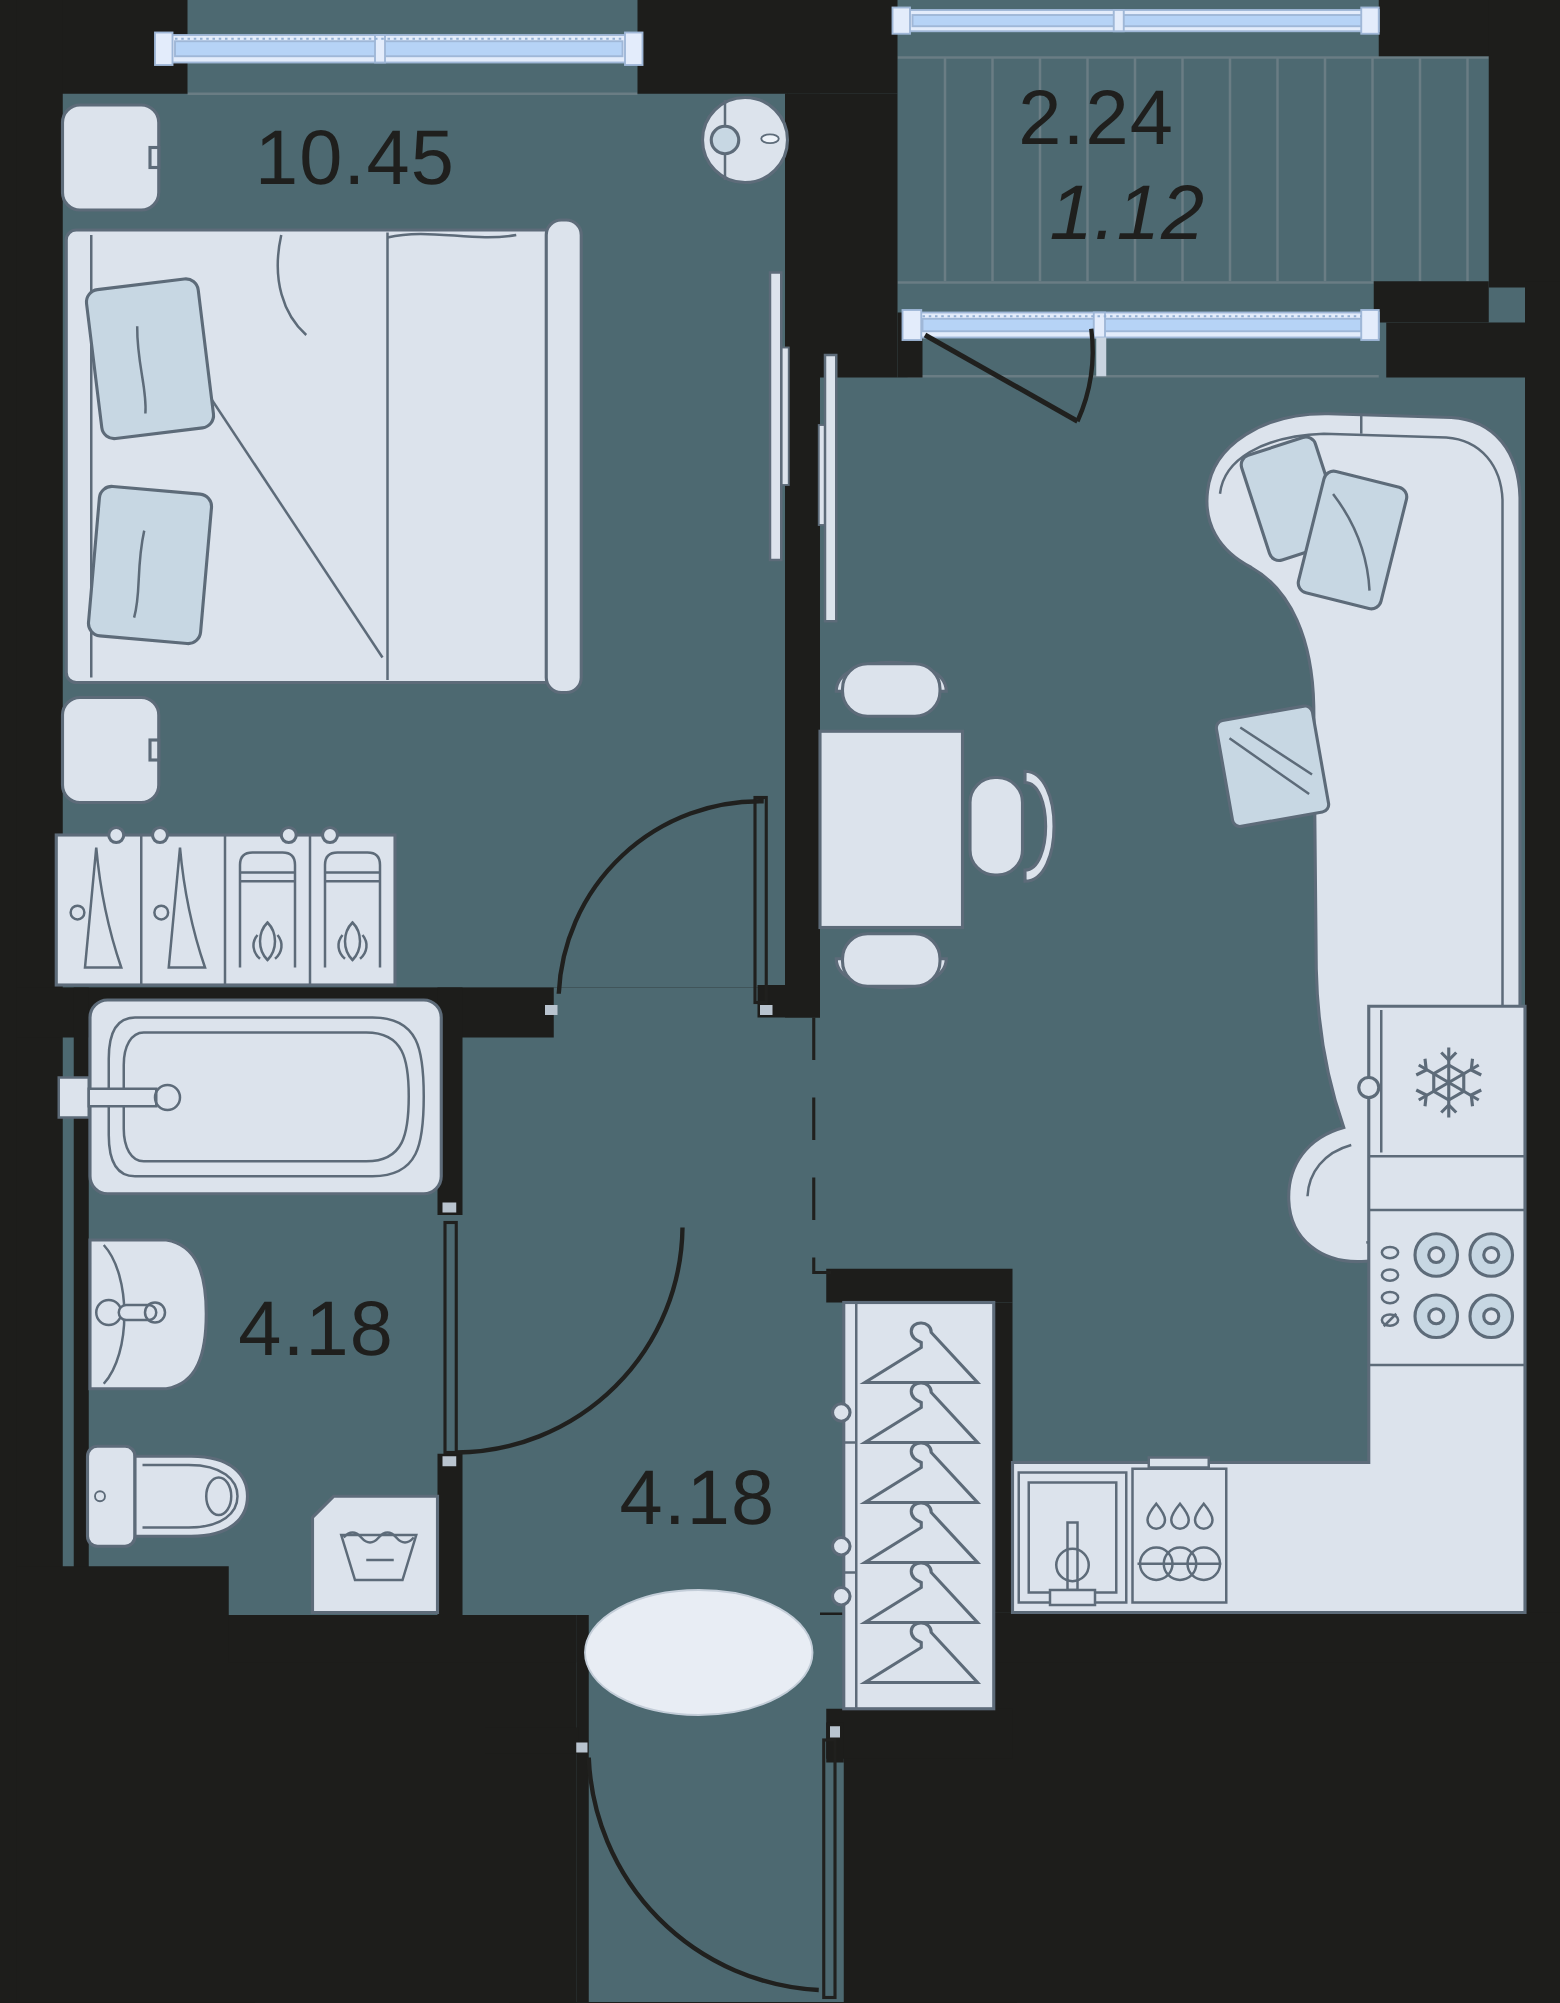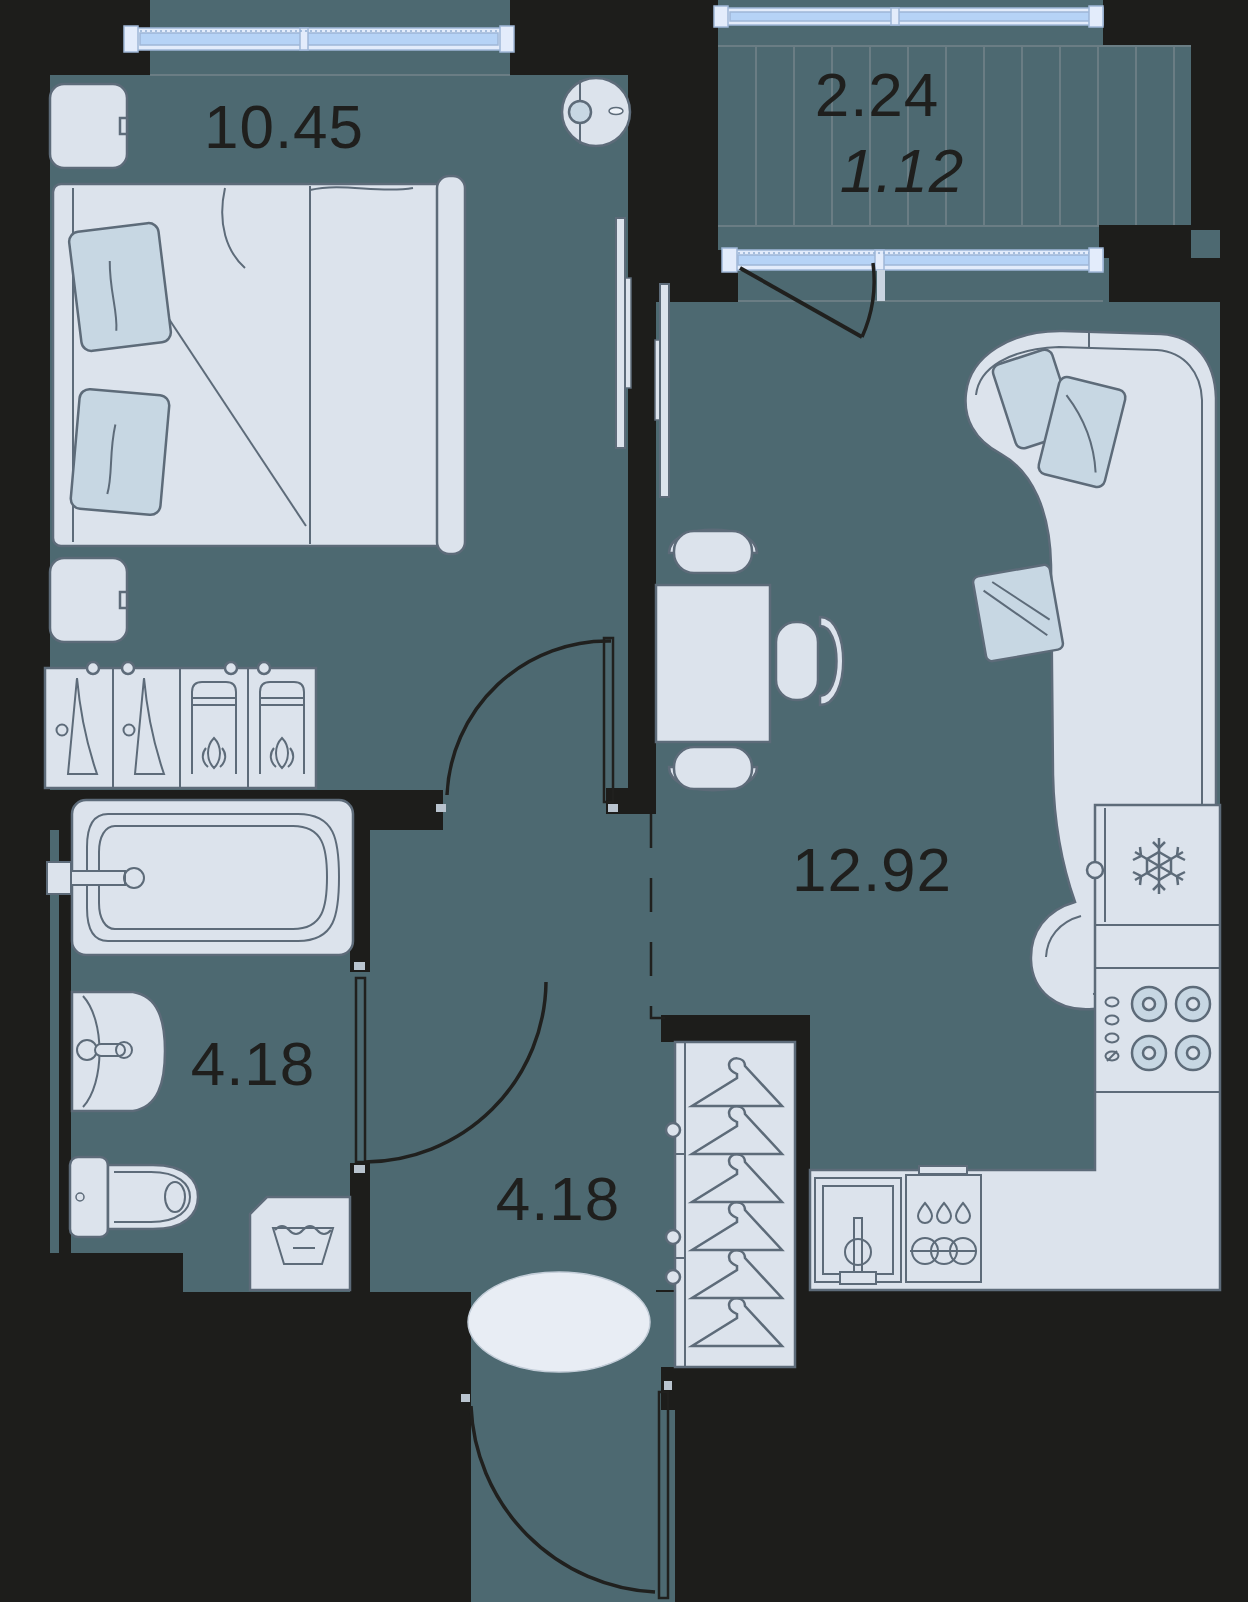--- a/index.html
+++ b/index.html
@@ -347,16 +347,15 @@
     <rect x="341" y="962" width="11" height="8"></rect>
         <rect x="341" y="1165" width="11" height="8"></rect>
     <rect x="448" y="1394" width="9" height="8"></rect>
         <rect x="651" y="1381" width="8" height="9"></rect>
   </g>
 </svg>
 
   <div class="area-label" style="left:271px;top:127px;">10.45</div>
   <div class="area-label" style="left:864px;top:95px;">2.24</div>
   <div class="area-label" style="left:889px;top:171px;font-style:italic;">1.12</div>
-  <div class="area-label" style="left:859px;top:870px;">12.92</div>
   <div class="area-label" style="left:240px;top:1064px;">4.18</div>
   <div class="area-label" style="left:545px;top:1199px;">4.18</div>
 </div>
 
 </body></html>

